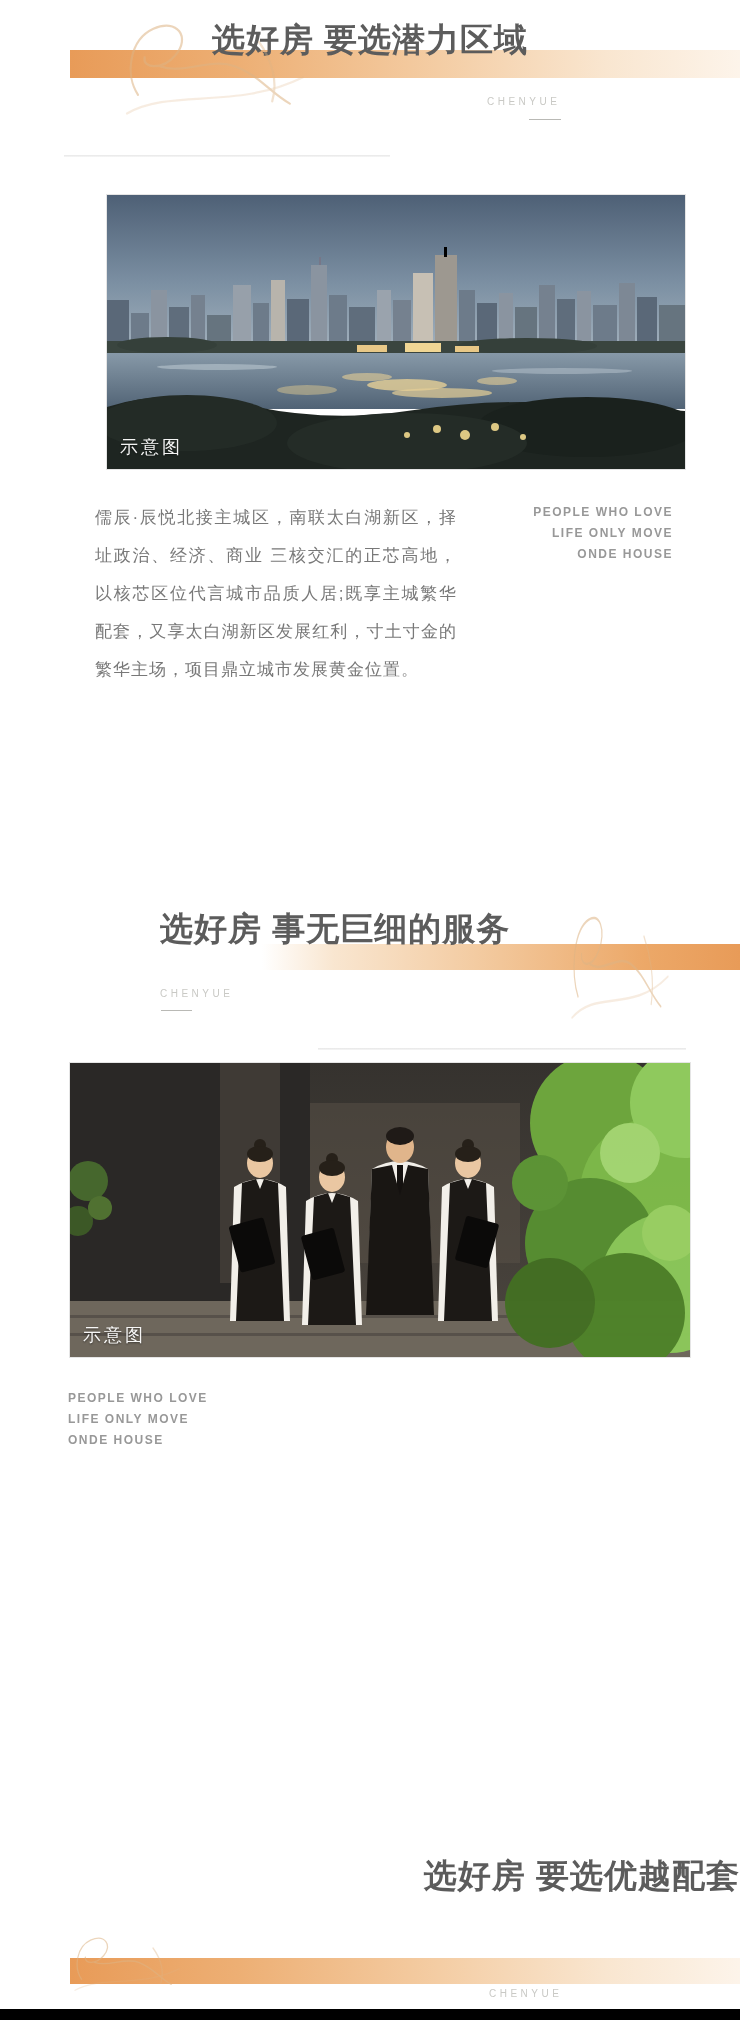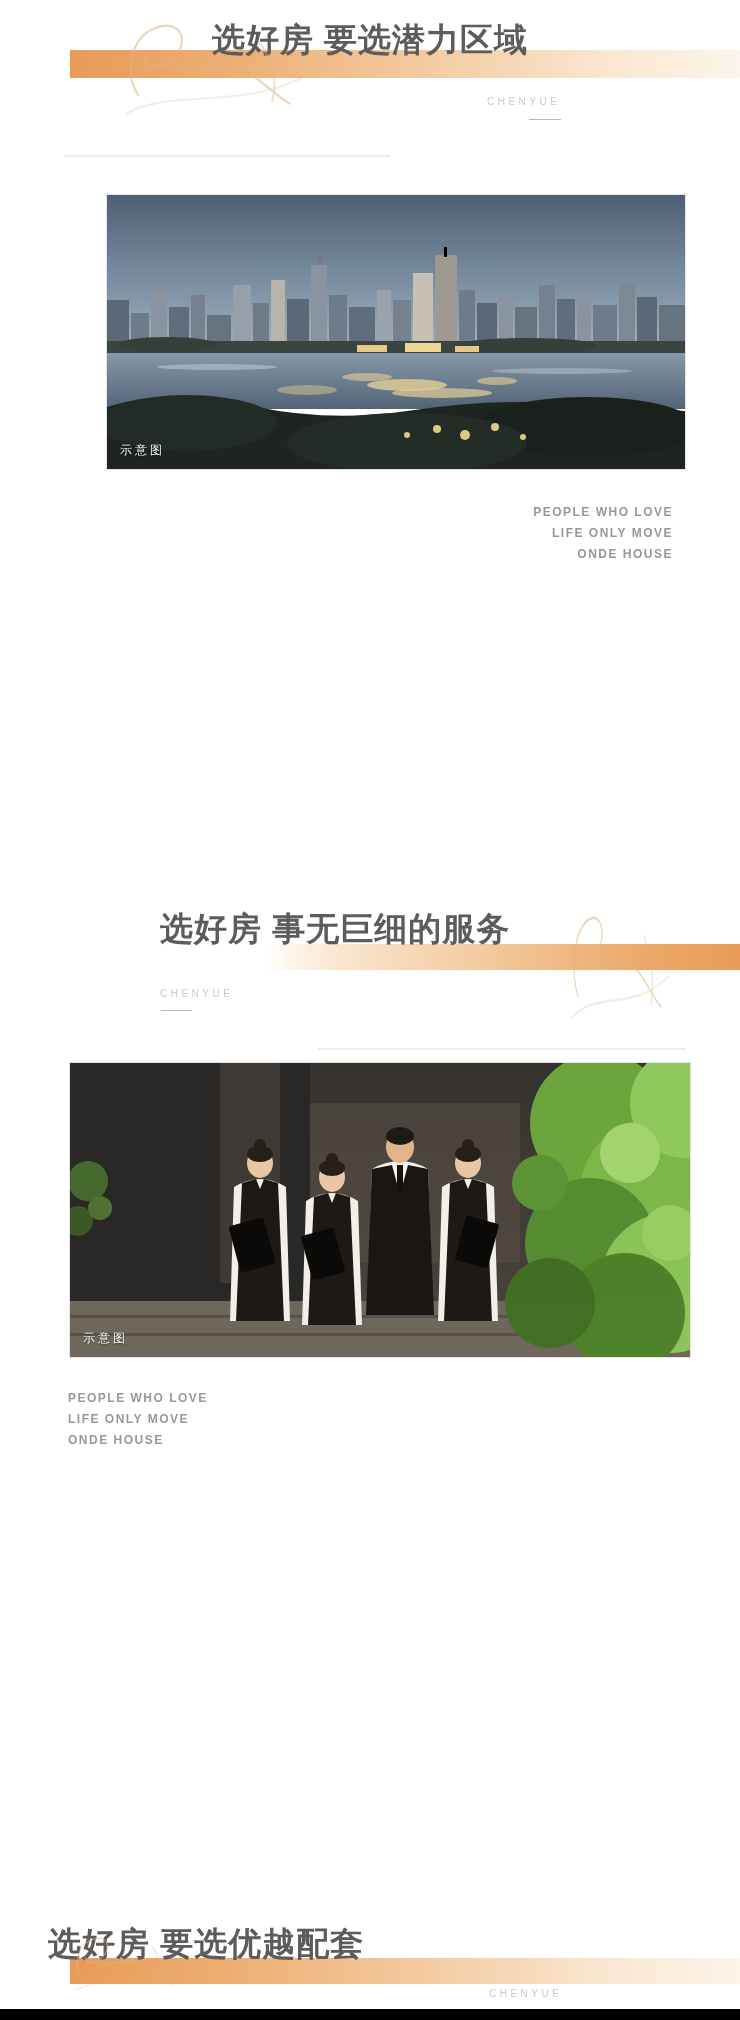--- a/index.html
+++ b/index.html
@@ -14,30 +14,30 @@
     background:linear-gradient(90deg,#e89b58 0%,#edaf74 25%,#f4cda4 55%,#f9e6d0 80%,#fdf4ea 100%);}
   .bar2{left:262px;top:940px;width:478px;height:26px;
     background:linear-gradient(90deg,rgba(253,244,234,0) 0%,#f9e6d0 15%,#f3cba1 45%,#eca868 80%,#e89b58 100%);}
   .bar3{left:70px;top:1954px;width:670px;height:26px;
     background:linear-gradient(90deg,#e89b58 0%,#edaf74 25%,#f4cda4 55%,#f9e6d0 80%,#fdf4ea 100%);}
   
   .title{position:absolute;z-index:2;margin:0;font-size:33px;font-weight:600;
     color:#5c5c5c;letter-spacing:1px;white-space:nowrap;}
   .title1{left:0;width:740px;top:14px;text-align:center;}
   .title2{left:160px;top:903px;}
-  .title3{left:48px;width:692px;top:1918px;text-align:left;}
+  .title3{left:48px;width:692px;top:1850px;text-align:right;}
   
   .chenyue{position:absolute;font-size:10px;letter-spacing:3.5px;color:#c9c9c5;z-index:2;}
   .chenyue-line{position:absolute;height:1px;background:#b9b9b5;z-index:2;}
   
   .divider{position:absolute;height:2px;background:linear-gradient(to bottom,#e7e7e7,#f6f6f6);}
   
   .photo{position:absolute;margin:0;border:1px solid #e5e5e5;overflow:hidden;z-index:2;}
   .photo svg{display:block;}
-  .photo-label{position:absolute;left:13px;bottom:10px;color:#ffffff;font-size:12px;
+  .photo-label{position:absolute;left:13px;bottom:10px;color:#ffffff;font-size:18px;
     letter-spacing:3px;opacity:.95;text-shadow:0 1px 2px rgba(0,0,0,.5);}
   
   .para{position:absolute;margin:0;color:#787878;text-align:justify;text-justify:inter-ideograph;z-index:2;}
   .para1{left:95px;top:495px;width:362px;font-size:17px;line-height:38px;letter-spacing:1px;}
   .para2{left:165px;top:1378px;width:537px;font-size:19px;line-height:38px;letter-spacing:7px;}
   
   .side-text{position:absolute;font-size:12px;font-weight:700;color:#989898;
     letter-spacing:1.5px;line-height:21px;z-index:2;}
   .side1{right:67px;top:498px;text-align:right;}
   .side2{left:68px;top:1384px;text-align:left;}
@@ -141,20 +141,21 @@
         <circle cx="330" cy="234" r="4"></circle>
           <circle cx="358" cy="240" r="5"></circle>
           <circle cx="388" cy="232" r="4"></circle>
         <circle cx="416" cy="242" r="3"></circle>
           <circle cx="300" cy="240" r="3"></circle>
       </g>
     </svg>
     <figcaption class="photo-label">示意图</figcaption>
   </figure>
 
+  <p class="para para1">儒辰·辰悦北接主城区，南联太白湖新区，择址政治、经济、商业 三核交汇的正芯高地，以核芯区位代言城市品质人居;既享主城繁华配套，又享太白湖新区发展红利，寸土寸金的繁华主场，项目鼎立城市发展黄金位置。</p>
 
   <div class="side-text side1">
     <div>PEOPLE WHO LOVE</div>
     <div>LIFE ONLY MOVE</div>
     <div>ONDE HOUSE</div>
   </div>
 
   <svg class="watermark wm2" width="120" height="125" viewBox="0 0 200 100" preserveAspectRatio="none">
     <g fill="none" stroke="#ddb485" stroke-width="2" stroke-linecap="round">
       <path d="M30 78 C18 60 22 28 44 18 C66 8 78 26 64 42 C52 56 34 54 36 44"></path>

